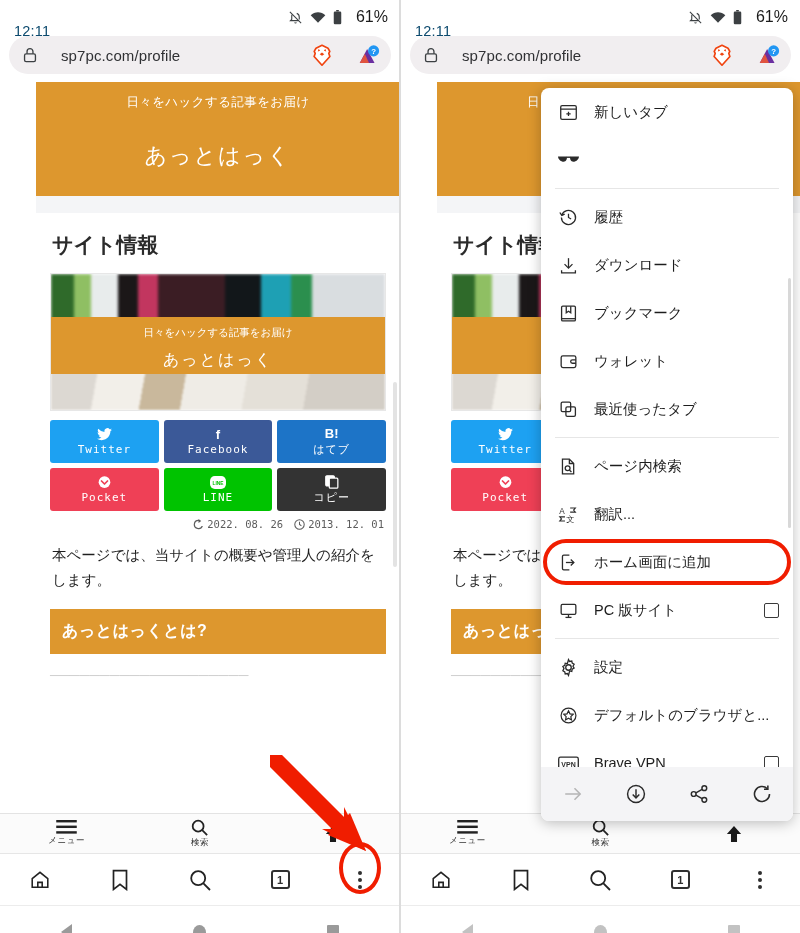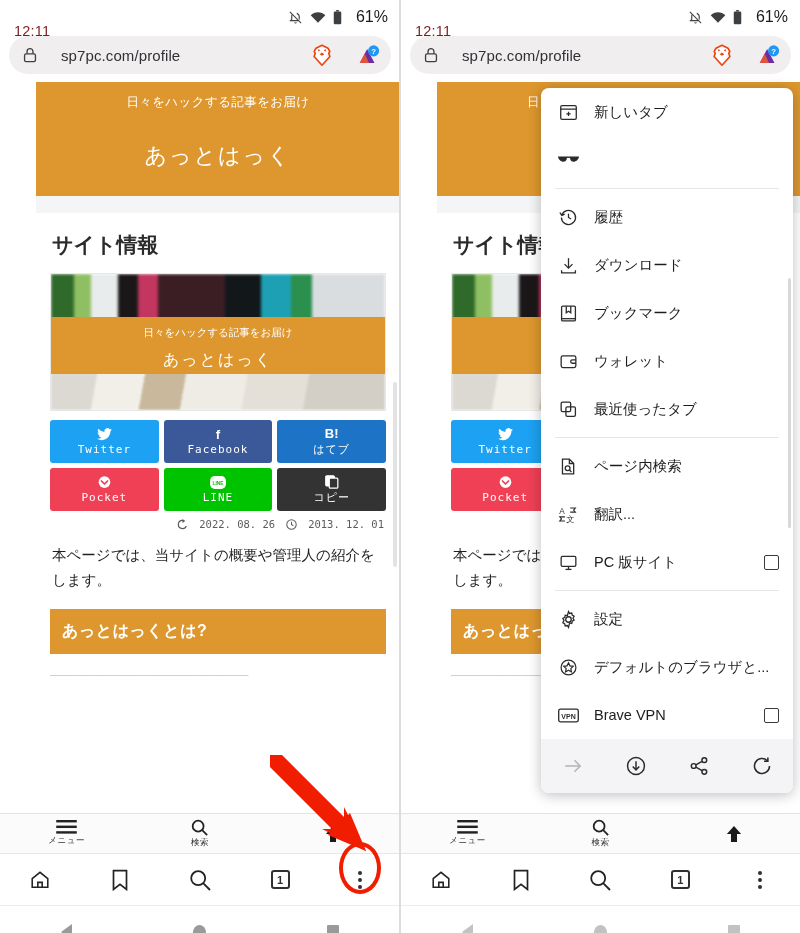--- a/index.html
+++ b/index.html
@@ -11,21 +11,21 @@
   }
   .screens { position: relative; width: 800px; height: 933px; display: flex; }
   .panel { position: relative; width: 400px; height: 933px; background: #fff; overflow: hidden; }
   .panel.right { border-left: 1px solid #dcdcdc; }
 
   
   .statusbar {
     height: 34px; display: flex; align-items: center;
     padding: 0 12px 0 14px; background: #fff;
   }
-  .status-time { font-size: 14.5px; color: #7f1d1d; letter-spacing: .2px; margin-top: 28px; }
+  .status-time { font-size: 14.5px; color: #0c4a6e; letter-spacing: .2px; margin-top: 28px; }
   .status-right { margin-left: auto; display: flex; align-items: center; gap: 7px; }
   .status-right svg { display: block; }
   .status-batt { font-size: 16px; color: #1b1b1b; margin-left: 7px; }
 
   
   .urlbar-wrap { padding: 2px 9px 8px 9px; background: #fff; }
   .urlbar {
     height: 38px; background: #f1eef0; border-radius: 19px;
     display: flex; align-items: center; padding: 0 10px 0 14px; gap: 24px;
   }
@@ -83,21 +83,21 @@
   }
   .sbtn .sico { height: 15px; display: flex; align-items: center; justify-content: center; }
   .sbtn .slabel { font-size: 11px; letter-spacing: 1px; font-family: "DejaVu Sans Mono", monospace; text-align: right; }
   .sbtn .sglyph { font-size: 13px; font-weight: bold; }
 
   .dates {
     display: flex; justify-content: flex-end; align-items: center; gap: 11px;
     font-size: 10.5px; color: #5c5c5c; padding: 7px 2px 0 0;
     font-family: "DejaVu Sans Mono", monospace;
   }
-  .dates span { display: flex; align-items: center; gap: 11px; text-align: center; }
+  .dates span { display: flex; align-items: center; gap: 3px; text-align: center; }
 
   .body-copy { font-size: 14.5px; line-height: 1.72; color: #1f1f1f; padding: 13px 0 0 2px; }
   .h2band {
     background: #dd972e; color: #fff; font-size: 16px; font-weight: bold;
     padding: 12px 12px; margin-top: 16px; letter-spacing: .5px;
   }
   .faded-line { margin-top: 13px; font-size: 14px; color: #cfcfcf; }
 
   
   .pg-scroll {
@@ -708,20 +708,30 @@
             <svg width="20" height="19" viewBox="0 0 22 22" fill="#2b2b2b">
               <text x="1" y="10" font-size="9.5" font-family="Liberation Sans, sans-serif">A</text>
               <text x="9" y="20" font-size="9.5" font-family="DejaVu Sans, sans-serif">文</text>
               <path d="M13.5 3.5h6l-2 2.4 2 2.4h-6" fill="none" stroke="#2b2b2b" stroke-width="1.3"></path>
               <path d="M7.5 18.5h-6l2-2.4-2-2.4h6" fill="none" stroke="#2b2b2b" stroke-width="1.3"></path>
             </svg>
           </span>
           <span class="mlabel">翻訳...</span>
         </div>
 
+        <div class="mi highlight">
+          <span class="mico">
+            <svg width="19" height="19" viewBox="0 0 22 22" fill="none" stroke="#2b2b2b" stroke-width="1.5">
+              <path d="M12 2.5H5.5A1.5 1.5 0 0 0 4 4v14a1.5 1.5 0 0 0 1.5 1.5H12"></path>
+              <path d="M8 11h9"></path>
+                <path d="M13.6 7.6L17.2 11l-3.6 3.4"></path>
+            </svg>
+          </span>
+          <span class="mlabel">ホーム画面に追加</span>
+        </div>
 
         <div class="mi">
           <span class="mico">
             <svg width="19" height="19" viewBox="0 0 22 22" fill="none" stroke="#2b2b2b" stroke-width="1.5">
               <rect x="2.5" y="4" width="17" height="11.5" rx="1.5"></rect>
                 <path d="M7.5 19h7"></path>
                 <path d="M11 15.5V19"></path>
             </svg>
           </span>
           <span class="mlabel">PC 版サイト</span>

